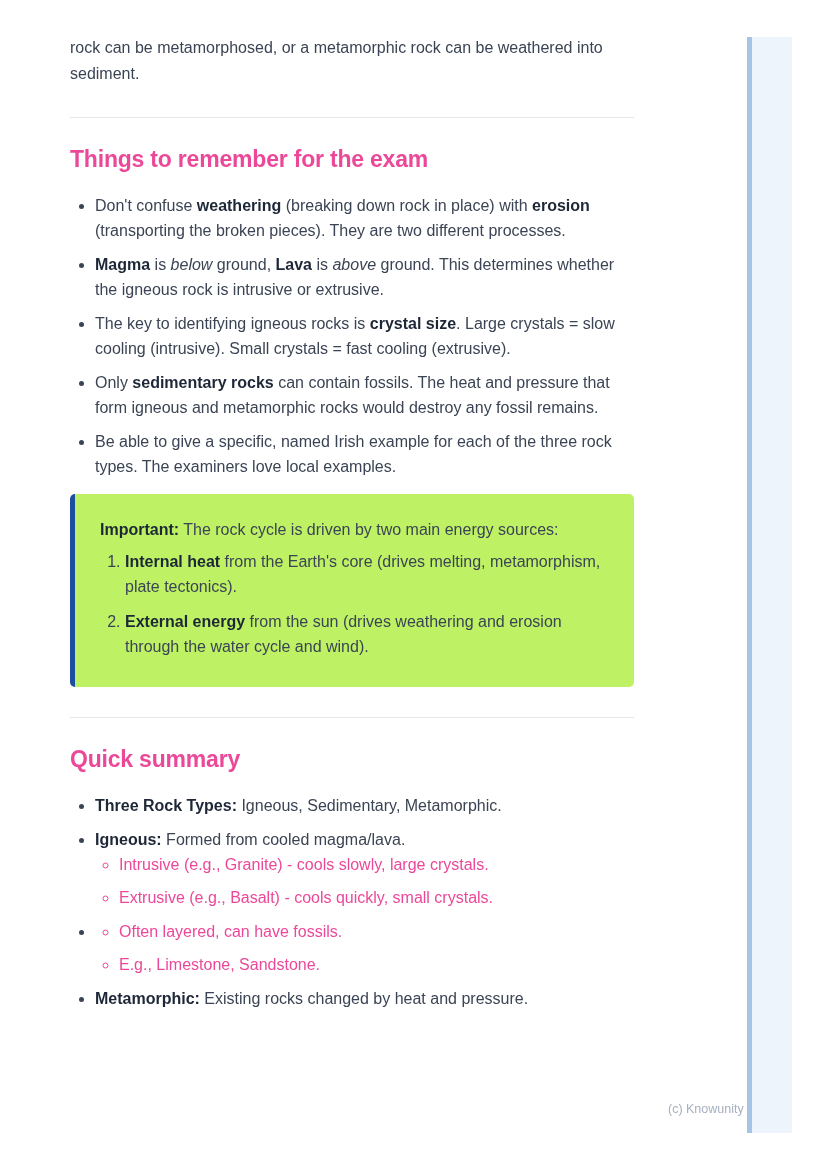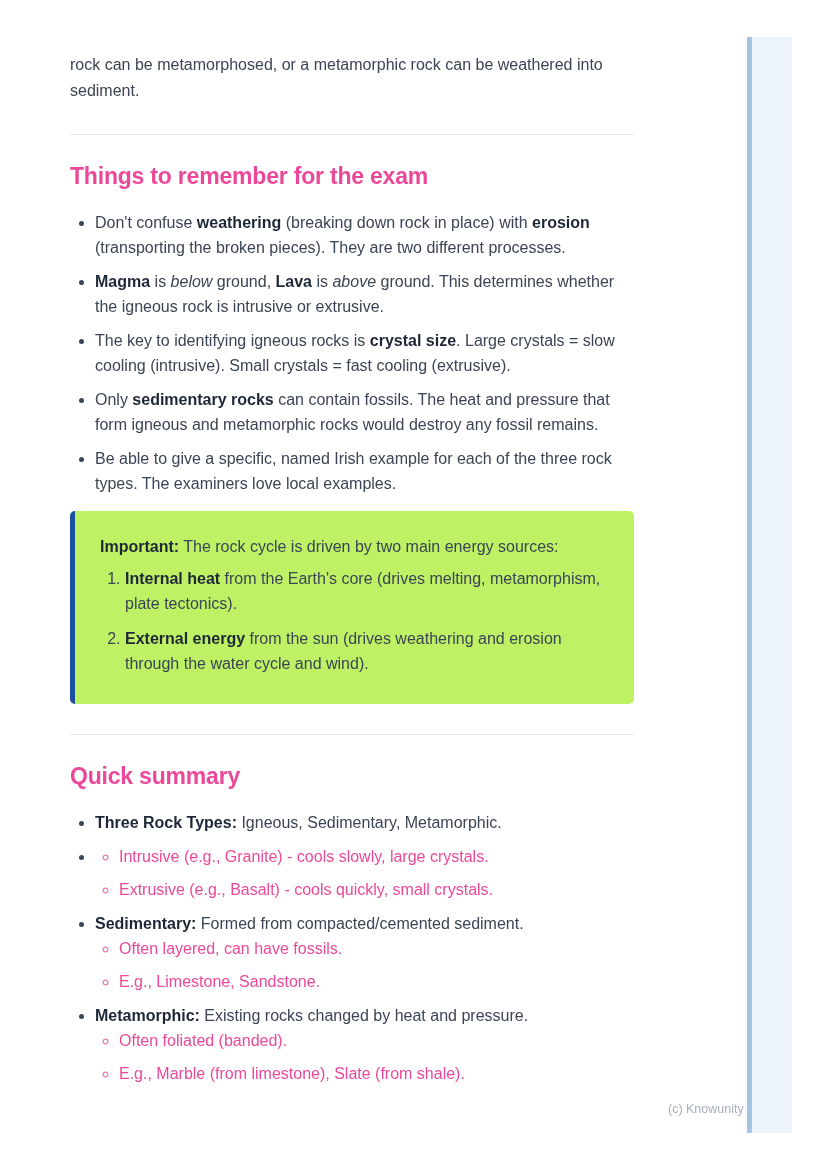--- a/index.html
+++ b/index.html
@@ -11,21 +11,21 @@
   body {
     position: relative;
     width: 828px;
     height: 1171px;
     overflow: hidden;
     color: #3b4454;
   }
   .doc {
     position: absolute;
     left: 70px;
-    top: 52px;
+    top: 35px;
     width: 564px;
   }
   .intro {
     margin: 0;
     font-size: 16px;
     line-height: 26px;
     color: #3b4454;
   }
   hr.divider {
     border: none;
@@ -144,38 +144,34 @@
 
   <hr class="divider">
 
   <h2 class="section-title">Quick summary</h2>
 
   <ul class="bullets">
     <li>
       <span><span class="rb">Three Rock Types:</span><span> Igneous, Sedimentary, Metamorphic.</span></span>
     </li>
     <li>
+      <span><span class="rb">Igneous:</span><span> Formed from cooled magma/lava.</span></span>
       <ul class="sub-bullets">
         <li>Intrusive (e.g., Granite) - cools slowly, large crystals.</li>
         <li>Extrusive (e.g., Basalt) - cools quickly, small crystals.</li>
       </ul>
     </li>
     <li>
-      <span><span class="rb">Sedimentary:</span><span> Formed from compacted/cemented sediment.</span></span>
       <ul class="sub-bullets">
         <li>Often layered, can have fossils.</li>
         <li>E.g., Limestone, Sandstone.</li>
       </ul>
     </li>
     <li>
       <span><span class="rb">Metamorphic:</span><span> Existing rocks changed by heat and pressure.</span></span>
-      <ul class="sub-bullets">
-        <li>Often foliated (banded).</li>
-        <li>E.g., Marble (from limestone), Slate (from shale).</li>
-      </ul>
     </li>
   </ul>
 
 </div>
 
 <div class="footer-credit">(c) Knowunity 2025</div>
 
 <div class="page-strip-bg"></div>
 <div class="page-strip-line"></div>
 

